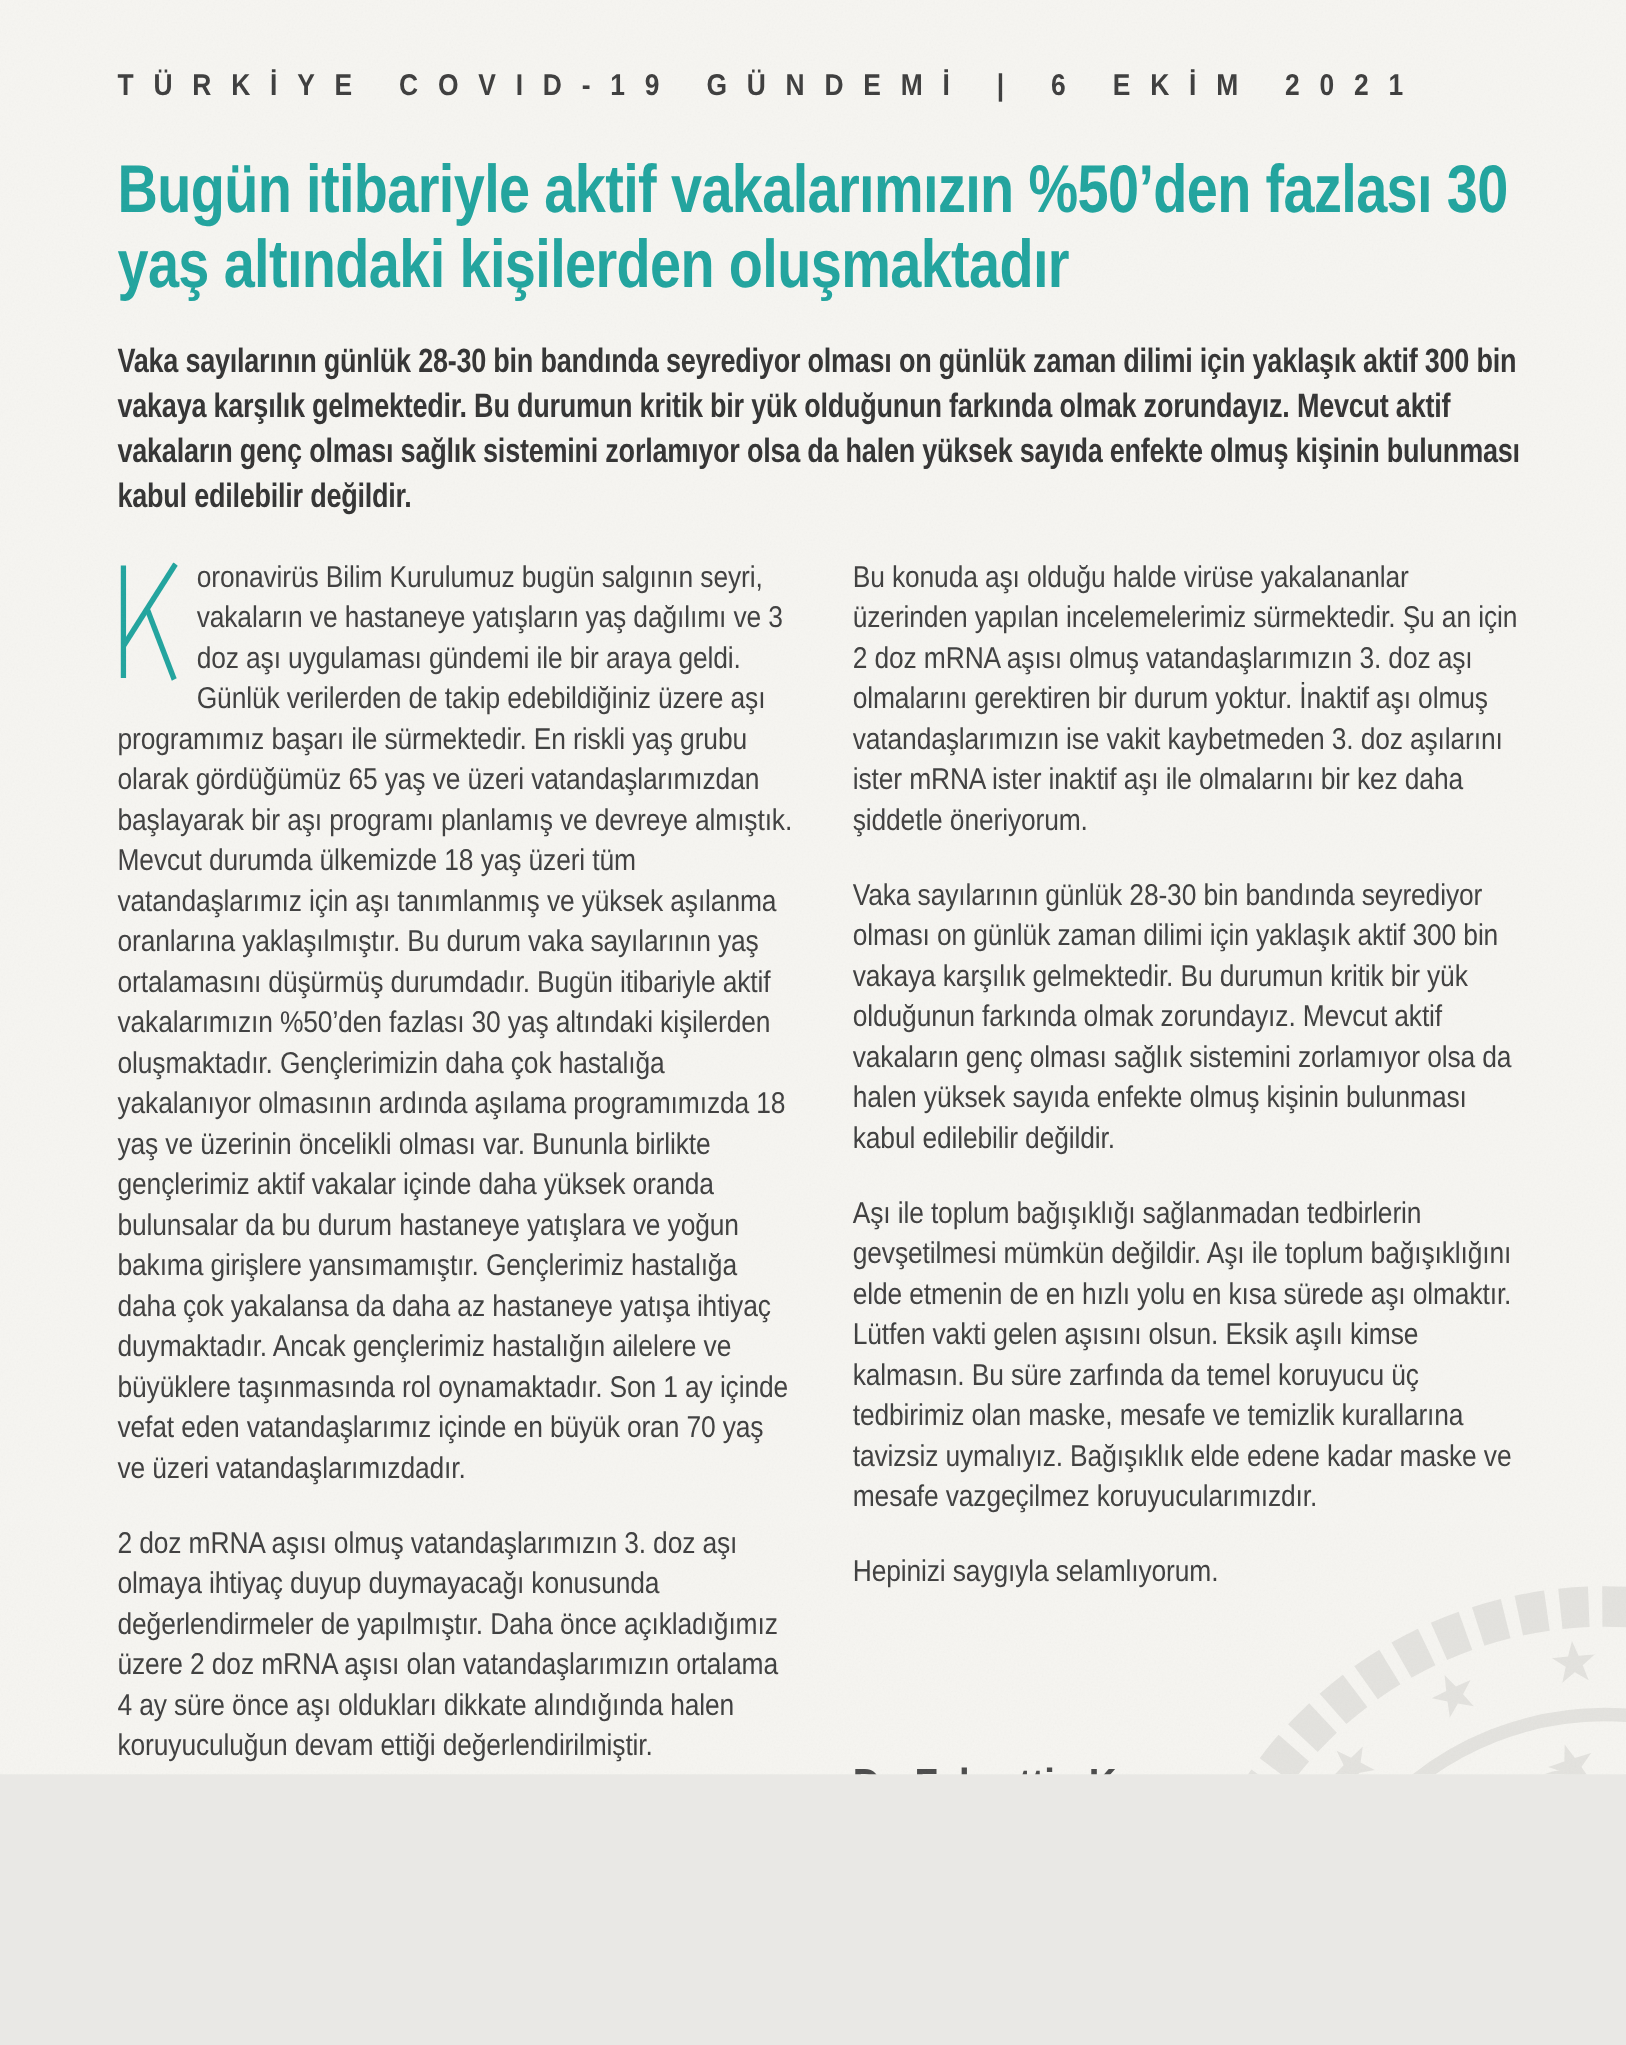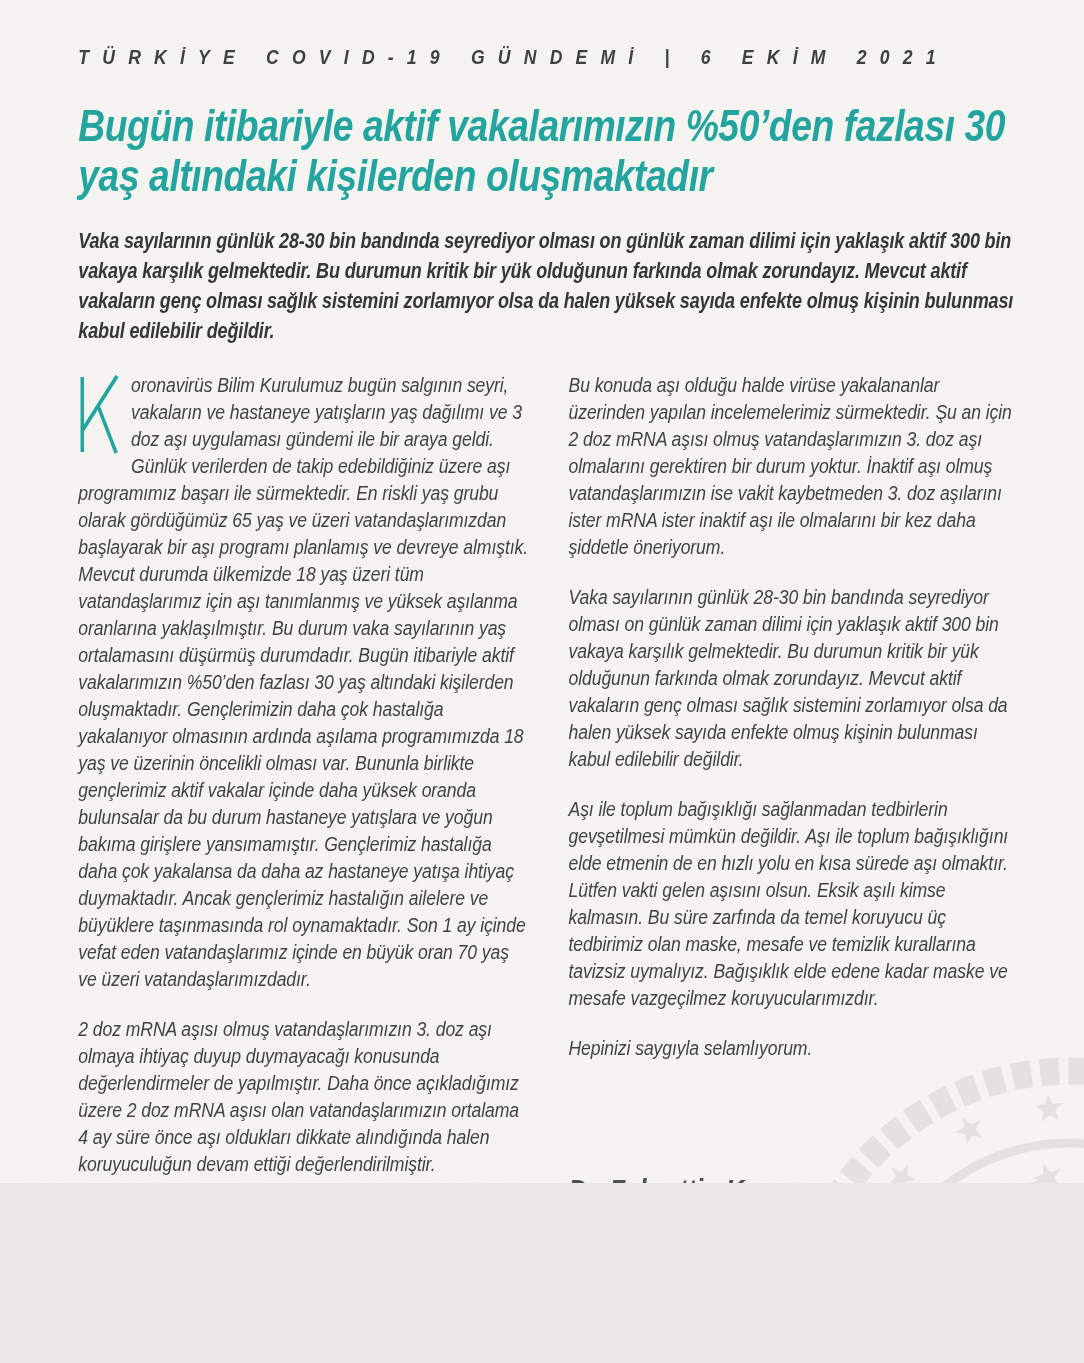--- a/index.html
+++ b/index.html
@@ -1,21 +1,20 @@
 <!DOCTYPE html>
 <html><head>
 <meta charset="utf-8">
 <style>
   html,body { margin:0; padding:0; background:#e9e8e5; }
   .page {
     position:relative; width:1084px; height:1183px;
     background:#f6f5f1; overflow:hidden;
     font-family:"Liberation Sans","DejaVu Sans",sans-serif;
     color:#3f3f3f;
-    font-style:italic;
   }
   .watermark { position:absolute; left:764px; top:1053px; width:700px; height:700px; }
   .texture  { position:absolute; left:0; top:0; pointer-events:none; }
   .content {
     position:relative; width:1232px; box-sizing:border-box;
     padding:46px 73px 0 89px;
     transform:scaleX(0.88); transform-origin:0 0;
   }
   .kicker {
     font-size:20px; font-weight:bold; color:#3d3d3d;

